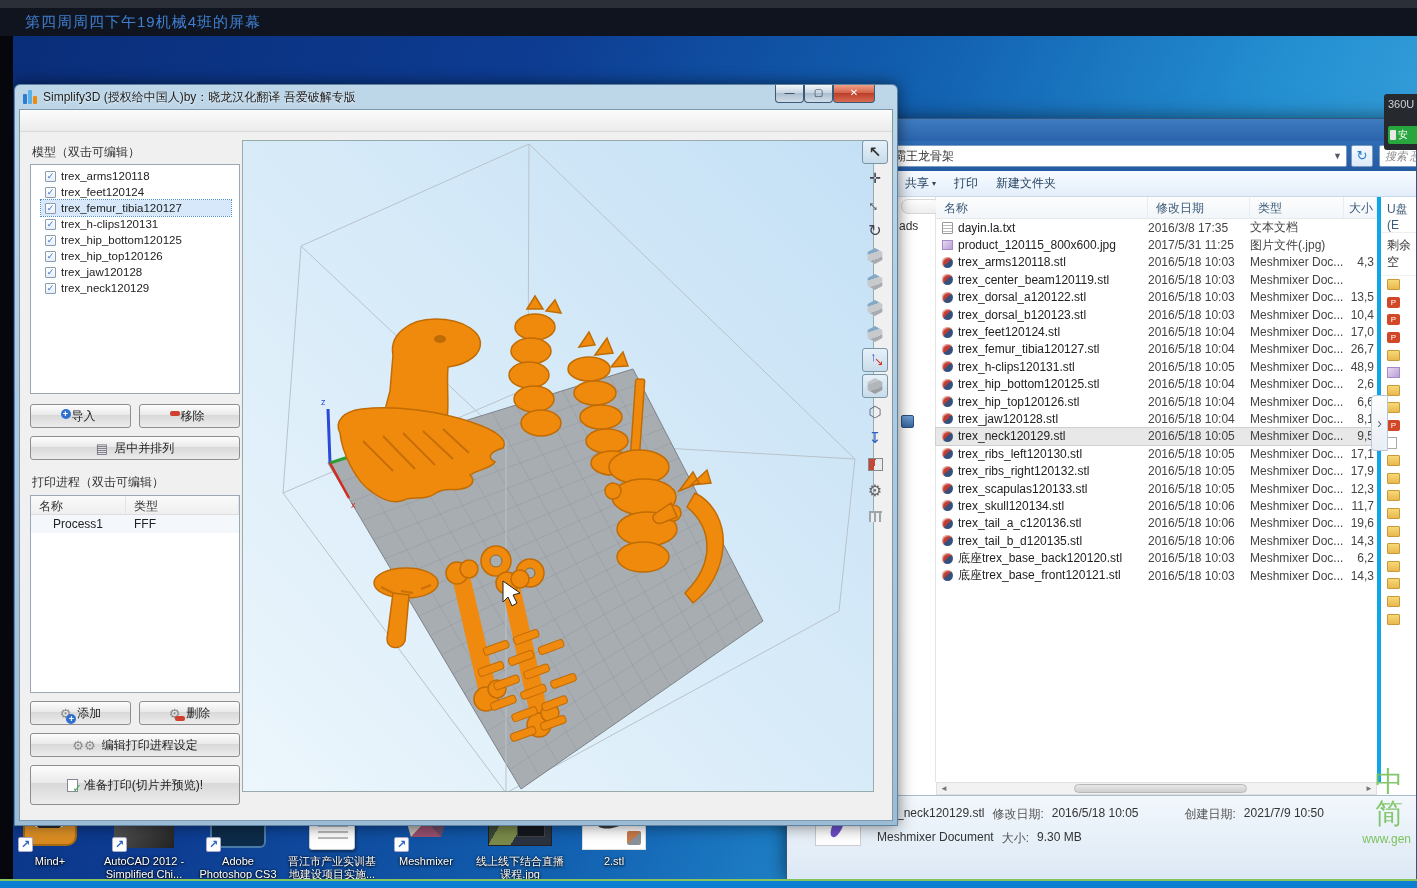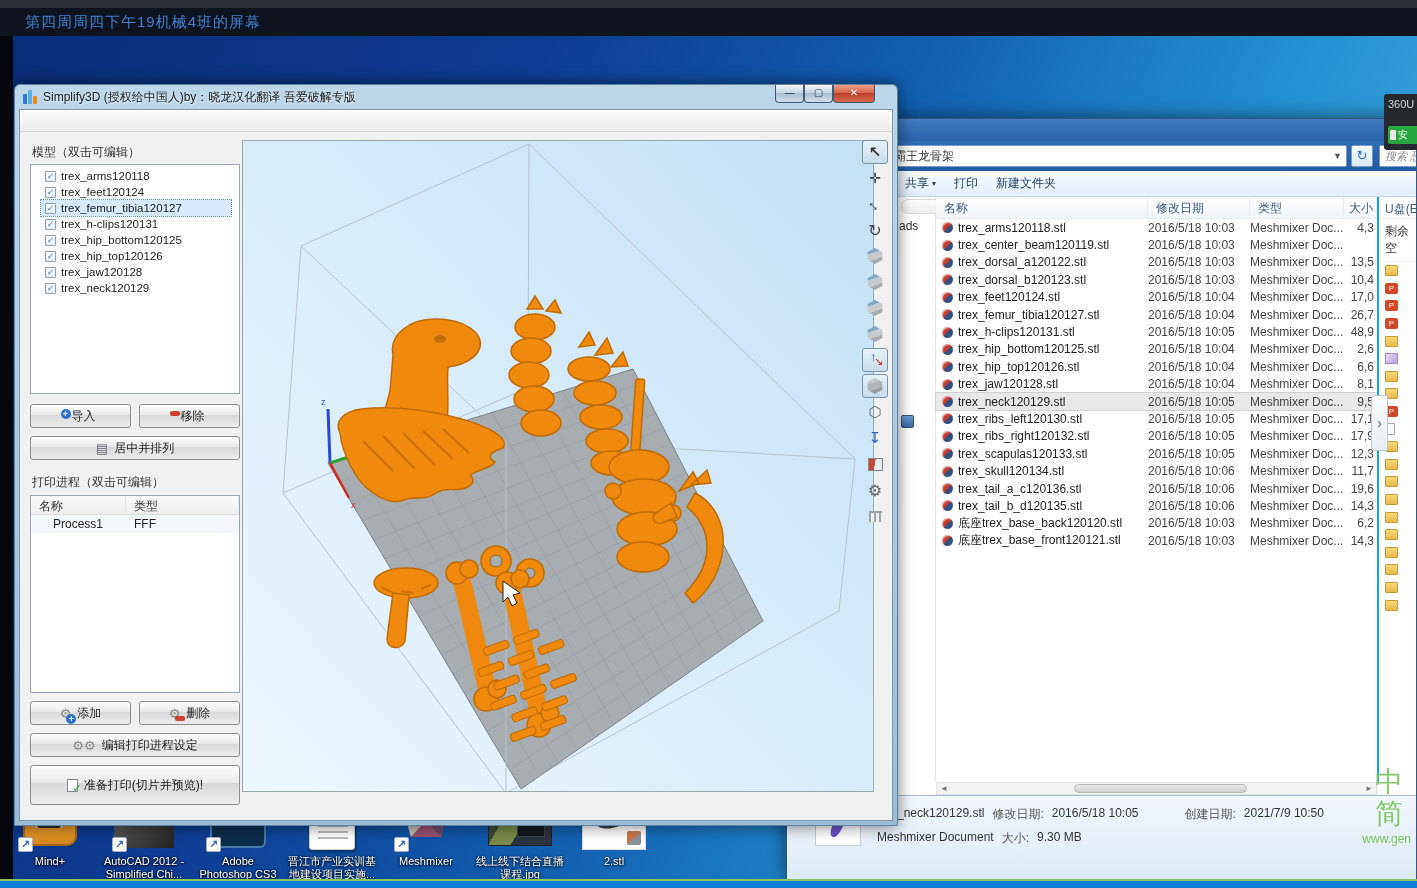--- a/index.html
+++ b/index.html
@@ -51,21 +51,21 @@
   .frow{height:17.4px;display:flex;align-items:center;color:#222;}
   .frow.selected{background:#e8e8e8;outline:1px solid #cfcfcf;}
   .frow .c-name{width:212px;display:flex;align-items:center;gap:5px;padding-left:6px;overflow:hidden;white-space:nowrap;}
   .frow .c-date{width:102px;color:#444;}
   .frow .c-type{width:94px;color:#444;overflow:hidden;white-space:nowrap;}
   .frow .c-size{width:33px;text-align:right;padding-right:3px;color:#444;}
   .ficon{flex:0 0 11px;width:11px;height:11px;display:inline-block;}
   .i-stl .ficon{border-radius:50%;background:linear-gradient(135deg,#c23b2e 50%,#35507c 50%);box-shadow:inset 1px 1px 1px rgba(255,255,255,.6);}
   .i-txt .ficon{width:10px;height:12px;background:repeating-linear-gradient(#fff 0 2px,#bbb 2px 3px);border:1px solid #999;border-radius:1px;}
   .i-jpg .ficon{width:12px;height:10px;background:linear-gradient(135deg,#e8d8f0,#b8a0d8);border:1px solid #a888c8;}
-  .side-pane{width:41px;border-left:2px solid #0ea5e9;position:relative;font-size:12px;color:#1e3c5c;background:#fff;}
+  .side-pane{width:41px;border-left:4px solid #0ea5e9;position:relative;font-size:12px;color:#1e3c5c;background:#fff;}
   .sp-h1{padding:4px 0 0 6px;border-bottom:1px solid #eee;color:#3c5a78;}
   .sp-h2{padding:4px 0 4px 6px;color:#333;border-bottom:1px solid #f2f2f2;}
   .sp-rows .srow{height:17.6px;display:flex;align-items:center;padding-left:6px;}
   .sicon{width:13px;height:11px;display:inline-block;}
   .k-folder .sicon{background:linear-gradient(#f7d877,#e8b94e);border:1px solid #c89a36;border-radius:1px;}
   .k-ppt .sicon{background:#d24726;border-radius:2px;color:#fff;font-size:8px;text-align:center;line-height:11px;}
   .k-ppt .sicon::after{content:"P";}
   .k-image .sicon{background:linear-gradient(135deg,#e8d8f0,#b8a0d8);border:1px solid #a888c8;}
   .k-file .sicon{background:#fff;border:1px solid #aaa;width:10px;height:12px;}
   .nav-more{position:absolute;left:584px;top:276px;width:17px;height:56px;background:linear-gradient(#fdfdfd,#e8eef4);border:1px solid #b8c8d8;border-radius:4px 0 0 4px;color:#567;font-size:14px;text-align:center;line-height:54px;z-index:5;}
@@ -221,20 +221,38 @@
         </div>
         <div class="file-area">
           <div class="fa-header">
             <div class="col-name">名称</div>
             <div class="col-date">修改日期</div>
             <div class="col-type">类型</div>
             <div class="col-size">大小</div>
           </div>
           <div class="rows">
 
+          <div class="frow i-txt">
+                <div class="c-name">
+                  <span class="ficon"></span>
+                  <span>dayin.la.txt</span>
+                </div>
+                <div class="c-date">2016/3/8 17:35</div>
+                <div class="c-type">文本文档</div>
+                <div class="c-size"></div>
+              </div>
+              <div class="frow i-jpg">
+                <div class="c-name">
+                  <span class="ficon"></span>
+                  <span>product_120115_800x600.jpg</span>
+                </div>
+                <div class="c-date">2017/5/31 11:25</div>
+                <div class="c-type">图片文件(.jpg)</div>
+                <div class="c-size"></div>
+              </div>
               <div class="frow i-stl">
                 <div class="c-name">
                   <span class="ficon"></span>
                   <span>trex_arms120118.stl</span>
                 </div>
                 <div class="c-date">2016/5/18 10:03</div>
                 <div class="c-type">Meshmixer Doc...</div>
                 <div class="c-size">4,3</div>
               </div>
               <div class="frow i-stl">

